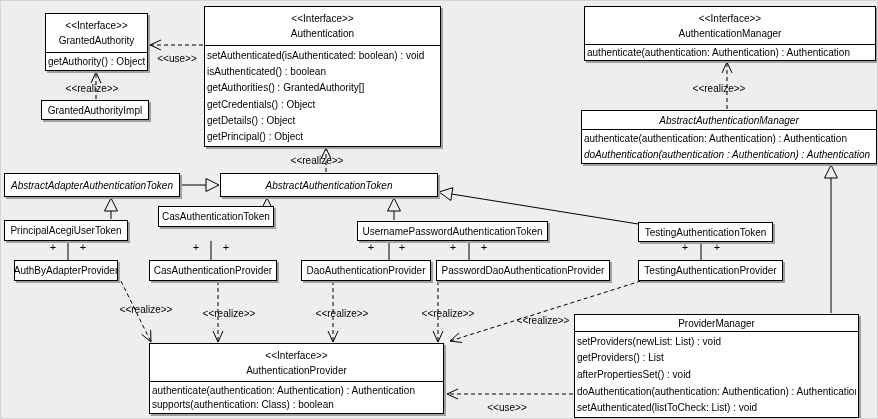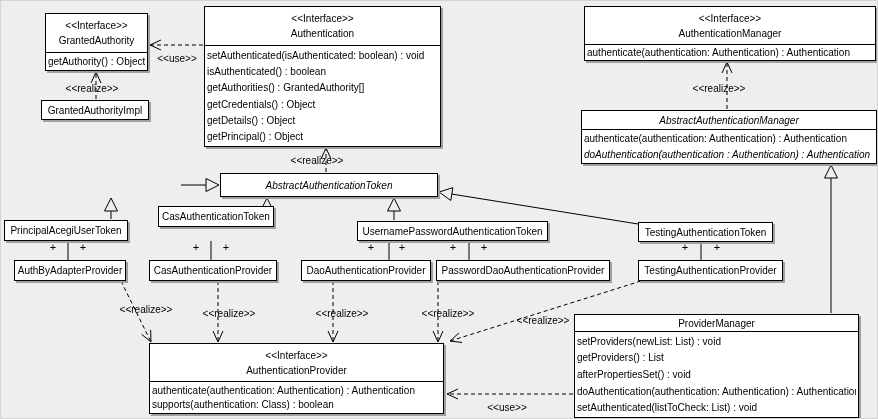--- a/index.html
+++ b/index.html
@@ -175,20 +175,25 @@
     </div>
     <div class="uml-box abstract" style="left: 580px; top: 109px; width: 296px; height: 54px;">
       <div class="uml-head" style="height: 18px;">
         <div class="classname">AbstractAuthenticationManager</div>
       </div>
       <div class="uml-methods">
         <div class="method">authenticate(authentication: Authentication) : Authentication</div>
         <div class="method abstract-m">doAuthentication(authentication : Authentication) : Authentication</div>
       </div>
     </div>
+    <div class="uml-box abstract" style="left: 3px; top: 172px; width: 176px; height: 24px;">
+      <div class="uml-head fill">
+        <div class="classname">AbstractAdapterAuthenticationToken</div>
+      </div>
+    </div>
     <div class="uml-box abstract" style="left: 219px; top: 172px; width: 218px; height: 24px;">
       <div class="uml-head fill">
         <div class="classname">AbstractAuthenticationToken</div>
       </div>
     </div>
     <div class="uml-box" style="left: 3px; top: 219px; width: 124px; height: 21px;">
       <div class="uml-head fill">
         <div class="classname">PrincipalAcegiUserToken</div>
       </div>
     </div>
@@ -200,21 +205,21 @@
     <div class="uml-box" style="left: 356px; top: 220px; width: 191px; height: 20px;">
       <div class="uml-head fill">
         <div class="classname">UsernamePasswordAuthenticationToken</div>
       </div>
     </div>
     <div class="uml-box" style="left: 637px; top: 221px; width: 135px; height: 20px;">
       <div class="uml-head fill">
         <div class="classname">TestingAuthenticationToken</div>
       </div>
     </div>
-    <div class="uml-box" style="left: 13px; top: 259px; width: 112px; height: 21px;">
+    <div class="uml-box" style="left: 13px; top: 259px; width: 104px; height: 21px;">
       <div class="uml-head fill">
         <div class="classname">AuthByAdapterProvider</div>
       </div>
     </div>
     <div class="uml-box" style="left: 148px; top: 259px; width: 128px; height: 21px;">
       <div class="uml-head fill">
         <div class="classname">CasAuthenticationProvider</div>
       </div>
     </div>
     <div class="uml-box" style="left: 300px; top: 259px; width: 130px; height: 21px;">

